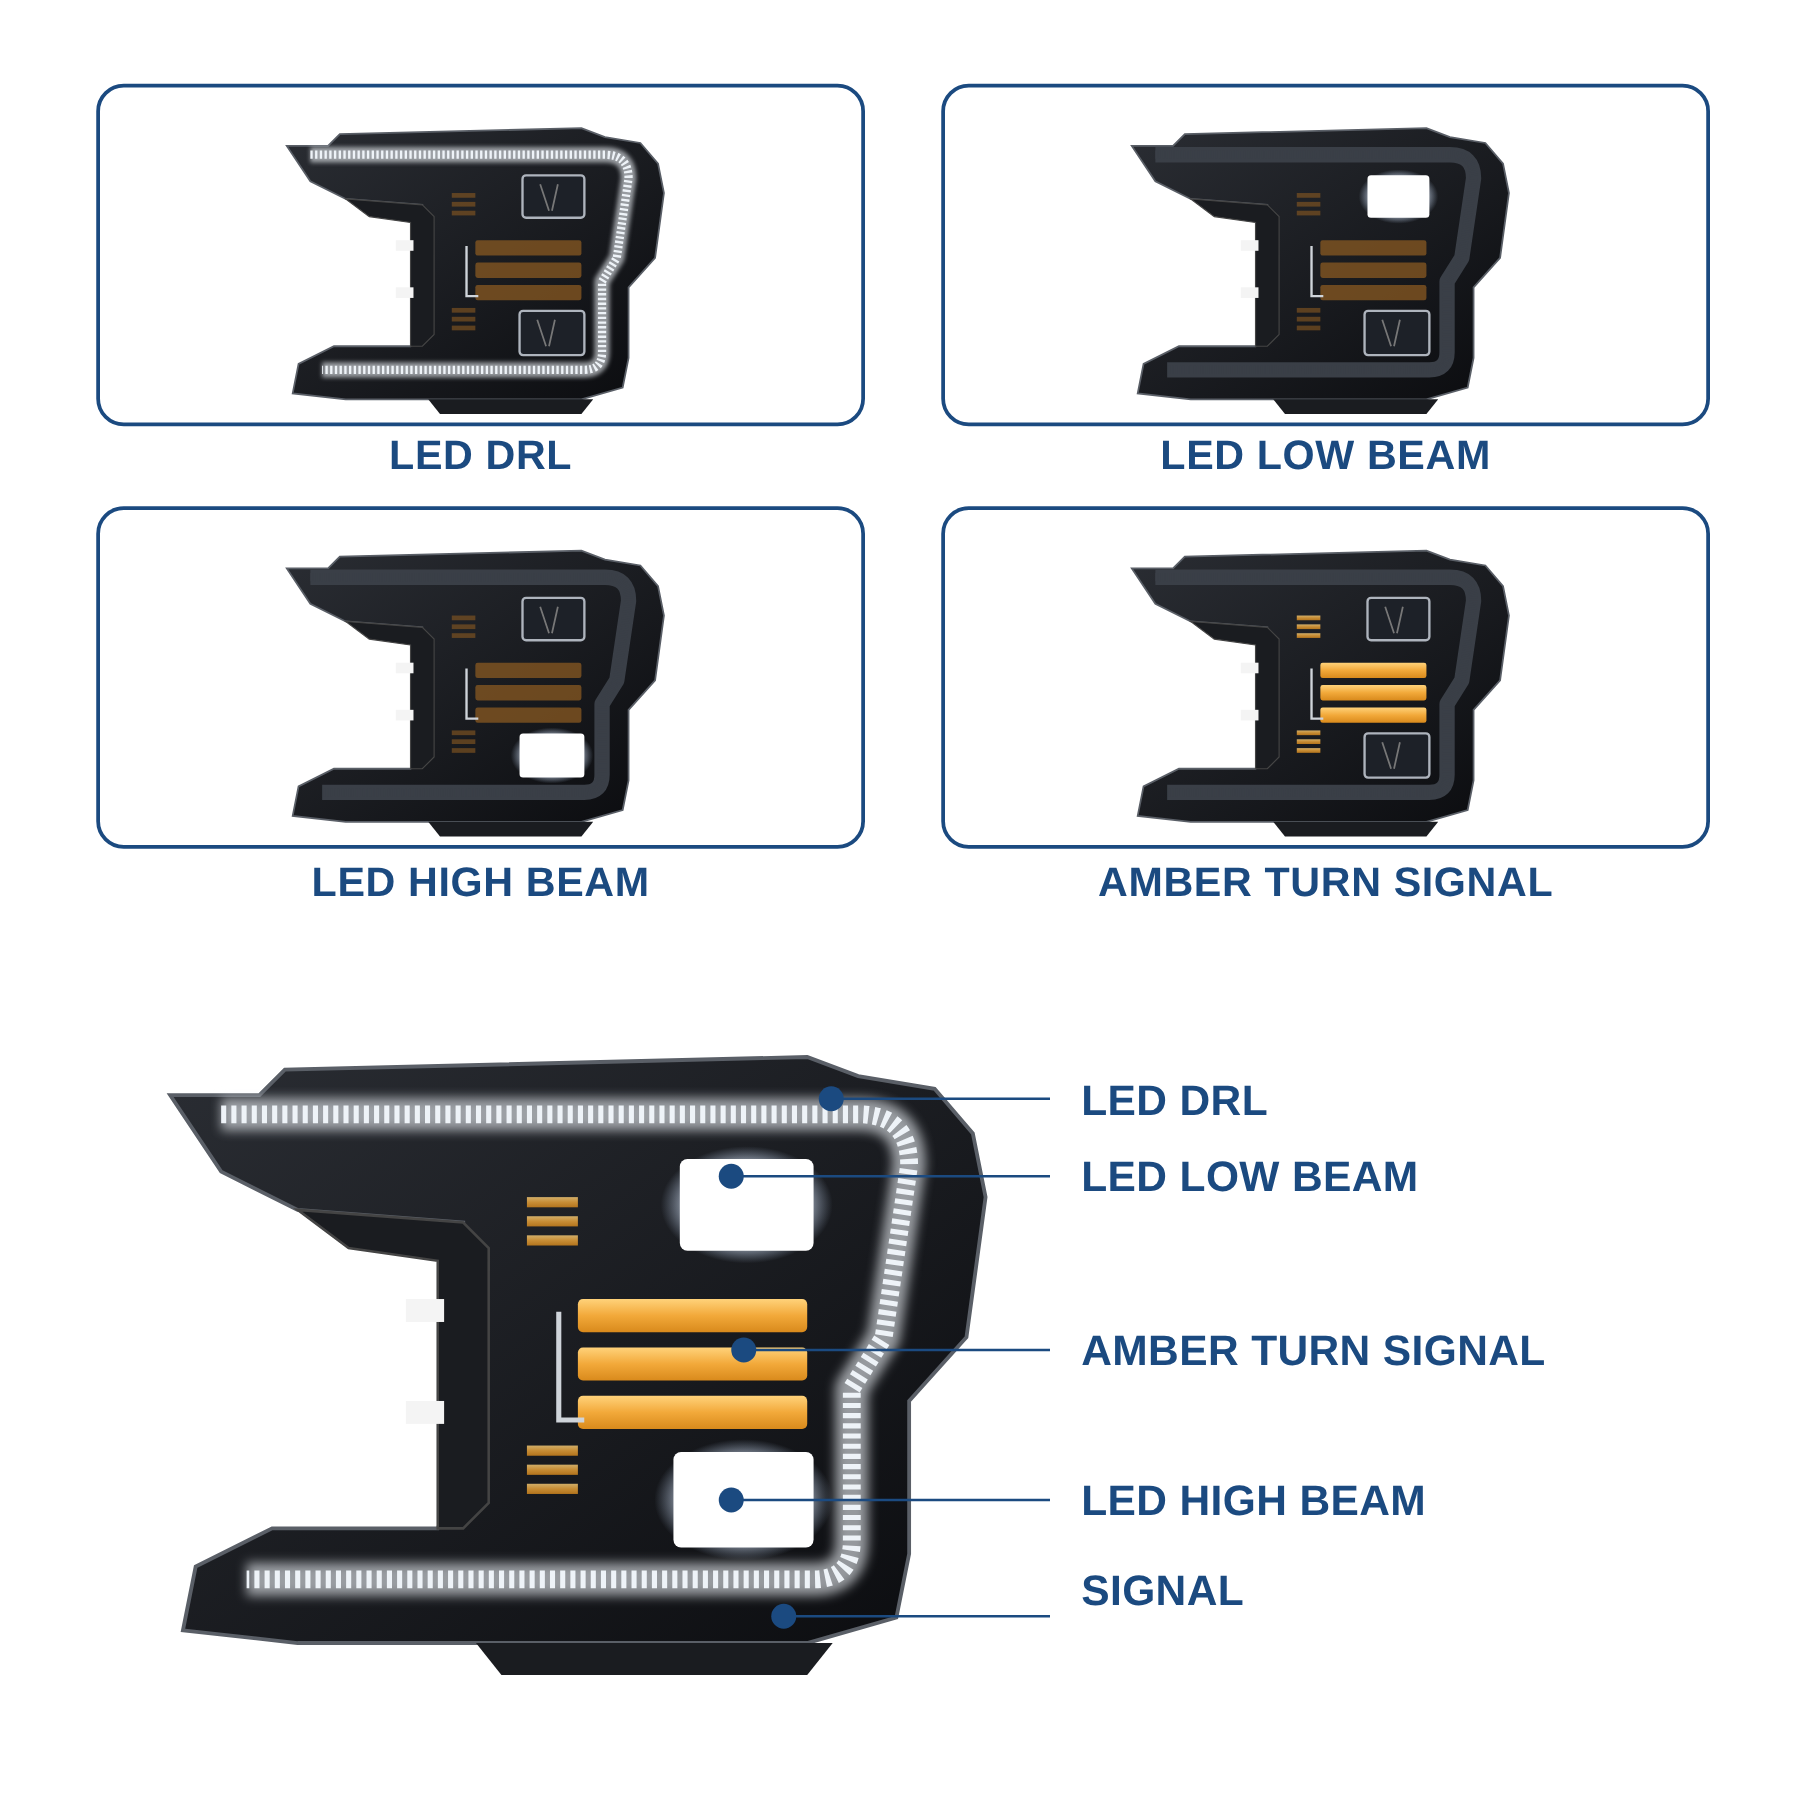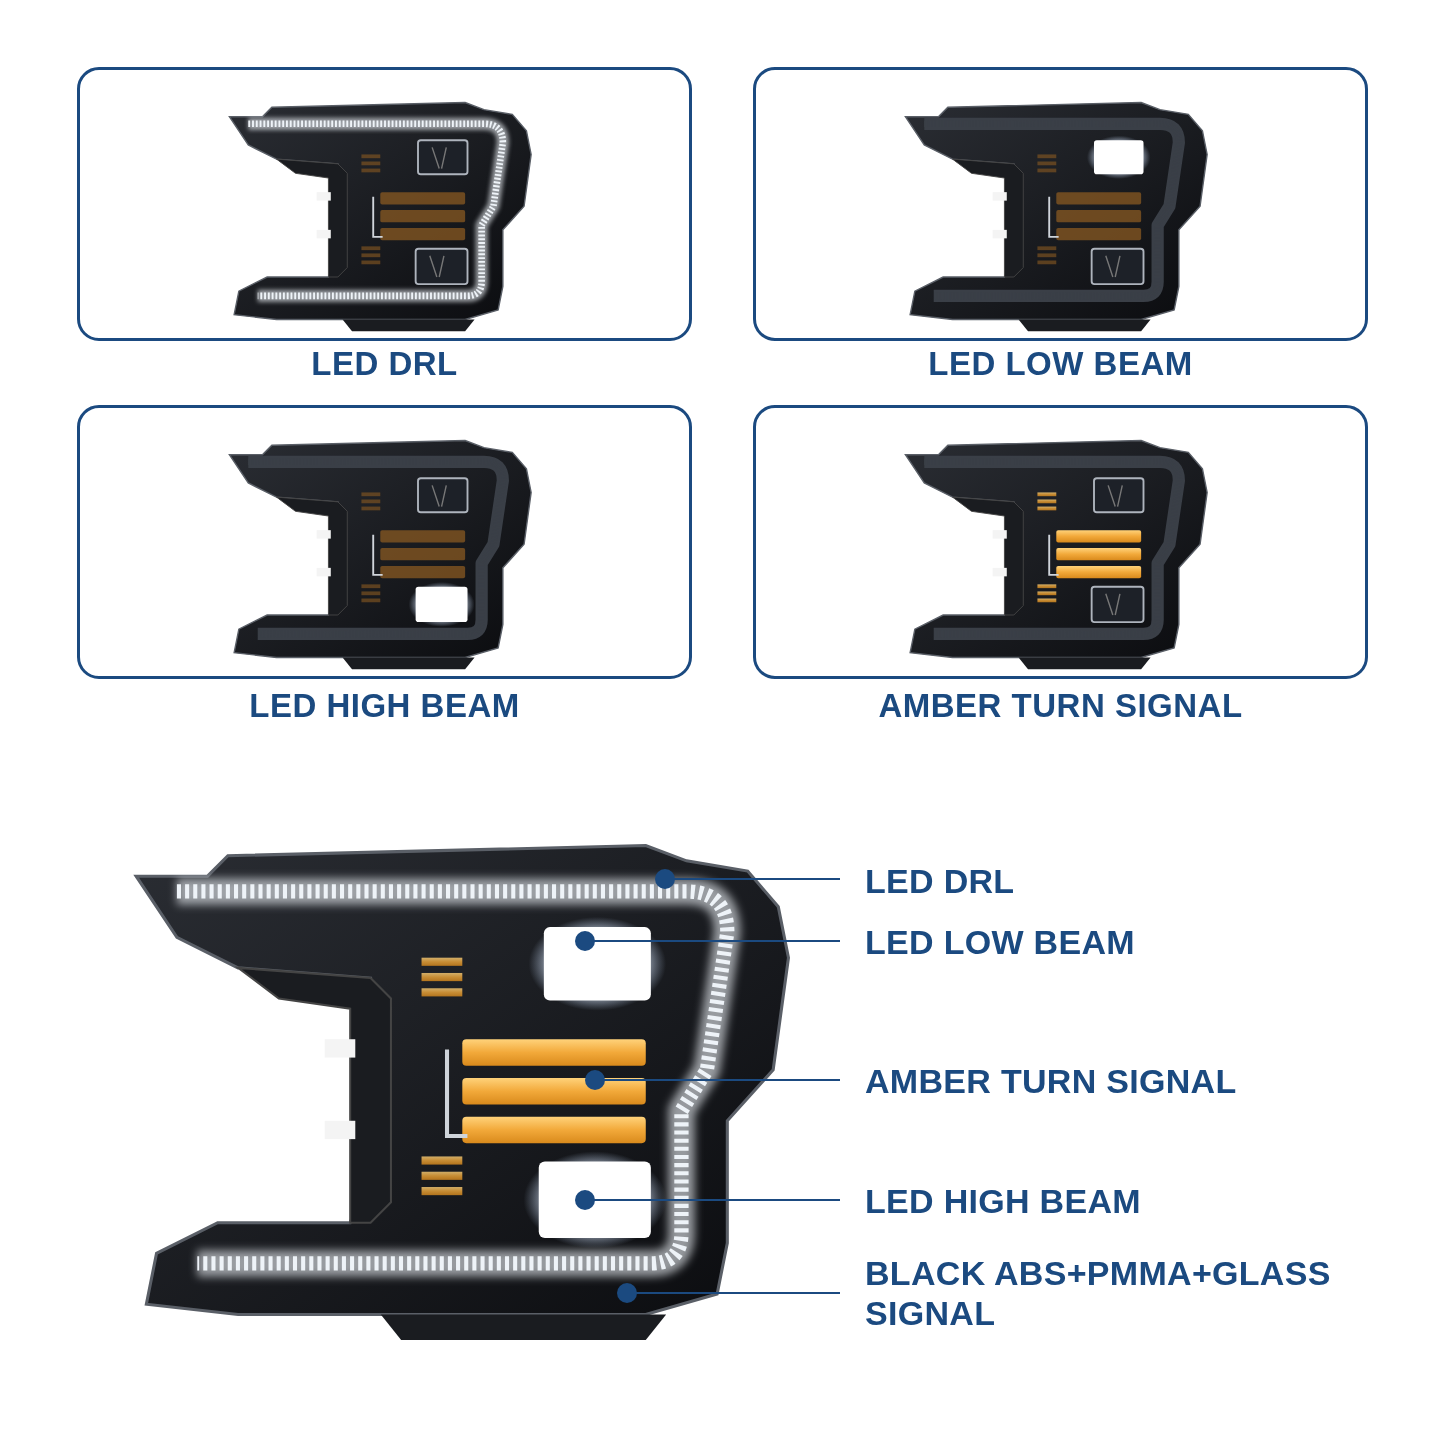--- a/index.html
+++ b/index.html
@@ -237,15 +237,14 @@
 <div class="dot" style="left:585px; top:1200px;"></div>
 
 <div class="line" style="left:627px; top:1292px; width:213px;"></div>
 <div class="dot" style="left:627px; top:1293px;"></div>
 
 <div class="callout-label" style="left:865px; top:861px;">LED DRL</div>
 <div class="callout-label" style="left:865px; top:922px;">LED LOW BEAM</div>
 <div class="callout-label" style="left:865px; top:1061px;">AMBER TURN SIGNAL</div>
 <div class="callout-label" style="left:865px; top:1181px;">LED HIGH BEAM</div>
 <div class="callout-label" style="left:865px; top:1253px;">
-  <div>BLACK ABS+PMMA+GLASS</div>
   <div>SIGNAL</div>
 </div>
 
 </body></html>

